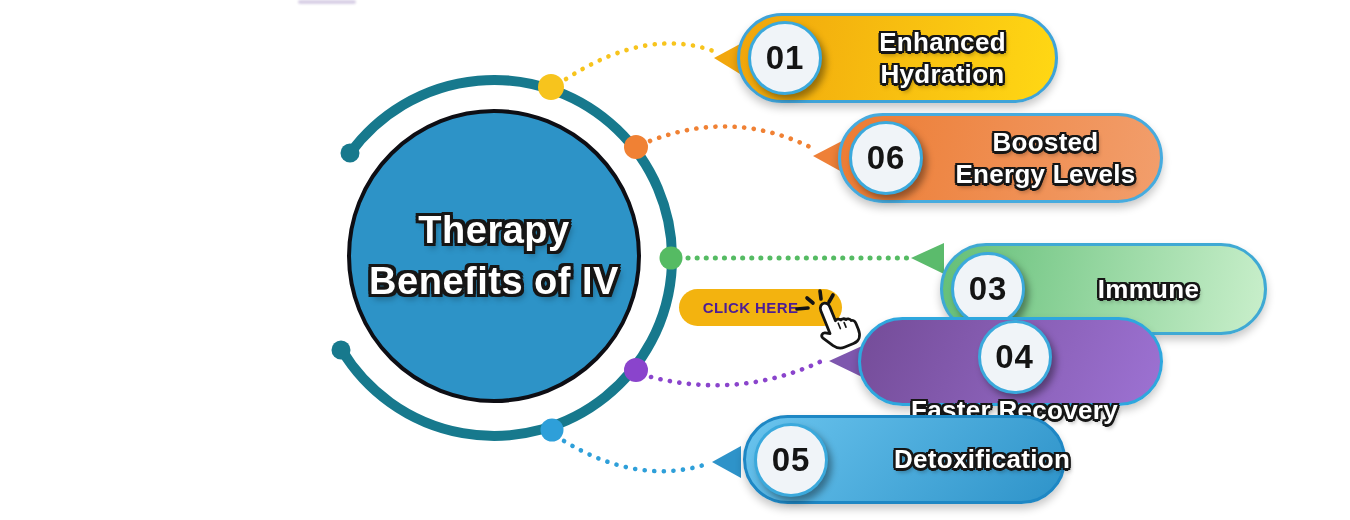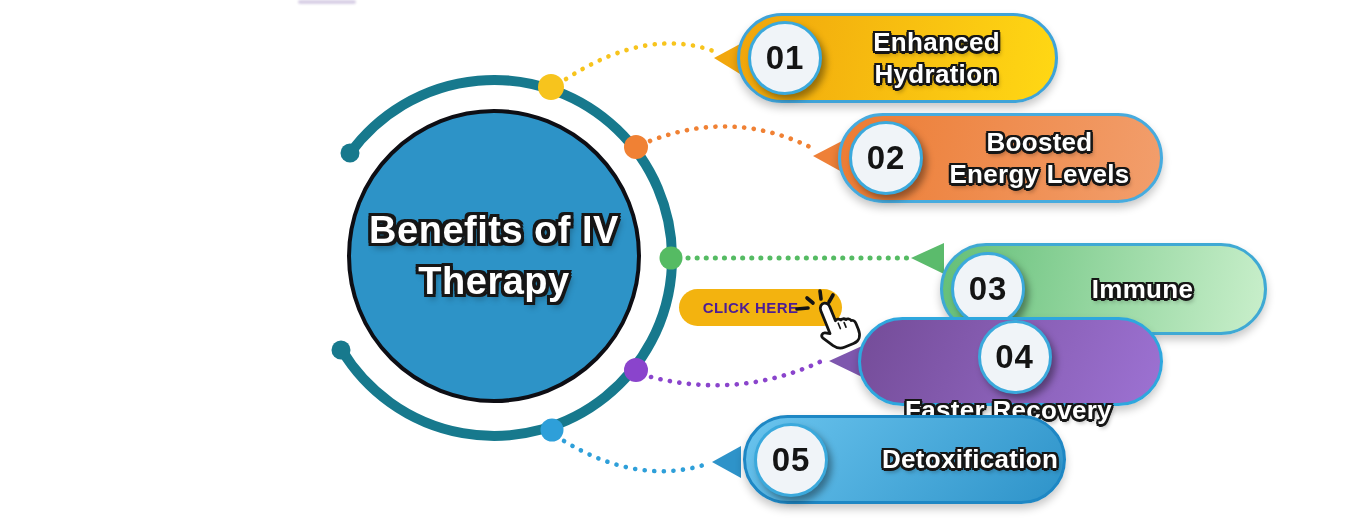--- a/index.html
+++ b/index.html
@@ -39,21 +39,21 @@
   }
   .numcircle{
     width:74px;height:74px;border-radius:50%;background:#F0F4F8;
     border:3px solid #3BA9DC;box-sizing:border-box;flex:0 0 auto;
     margin-left:8px;display:flex;align-items:center;justify-content:center;
     font-size:33px;font-weight:800;color:#141414;letter-spacing:1px;
     box-shadow:4px 5px 7px rgba(0,0,0,.38);
   }
   .pill-label{
     flex:1;text-align:center;color:#fff;font-weight:800;font-size:26px;
-    line-height:1.25;padding:0 14px 0 10px;letter-spacing:.3px;
+    line-height:1.25;padding:0 14px 0 22px;letter-spacing:.3px;
   }
   .p1{left:737px;top:13px;width:321px;height:90px;border:3px solid #3FA3D8;
       background:linear-gradient(100deg,#F0A50C,#FFD814);}
   .p2{left:838px;top:113px;width:325px;height:90px;border:3px solid #47ABDE;
       background:linear-gradient(100deg,#EC7C33,#F29E6C);}
   .p3{left:940px;top:203px;width:327px;height:92px;border:3px solid #3FA9D4;
       background:linear-gradient(100deg,#64BF78,#C9EFCB);margin-top:40px;}
   .p4{left:858px;top:317px;width:305px;height:89px;border:3px solid #2EA7DE;
       background:linear-gradient(115deg,#744C98,#9D72D3);flex-direction:column;}
   .p5{left:743px;top:415px;width:323px;height:89px;border:3px solid #1E87C4;
@@ -99,34 +99,34 @@
     <circle cx="552" cy="430" r="11.5" fill="#2E9FD9"></circle>
 
     <polygon points="740,44 740,74 714,58" fill="#F2A70D"></polygon>
     <polygon points="842,141 842,172 813,156" fill="#EE8038"></polygon>
     <polygon points="944,243 944,274 911,258" fill="#5BBB6C"></polygon>
     <polygon points="862,346 862,377 829,361" fill="#7E57AE"></polygon>
     <polygon points="741,446 741,478 712,462" fill="#2E93C9"></polygon>
   </svg>
 
   <div class="hub">
+    <div class="hub-title ot">Therapy</div>
     <div class="hub-title ot">Benefits of IV</div>
-    <div class="hub-title ot">Therapy</div>
   </div>
 
   <div class="pill p1">
     <div class="numcircle">01</div>
     <div class="pill-label ot-sm">
       <span>Enhanced</span><br>
       <span>Hydration</span>
     </div>
   </div>
 
   <div class="pill p2">
-    <div class="numcircle">02</div>
+    <div class="numcircle">06</div>
     <div class="pill-label ot-sm">
       <span>Boosted</span><br>
       <span>Energy Levels</span>
     </div>
   </div>
 
   <div class="pill p3">
     <div class="numcircle">03</div>
     <div class="pill-label ot-sm">
       <span>Immune</span><br>

